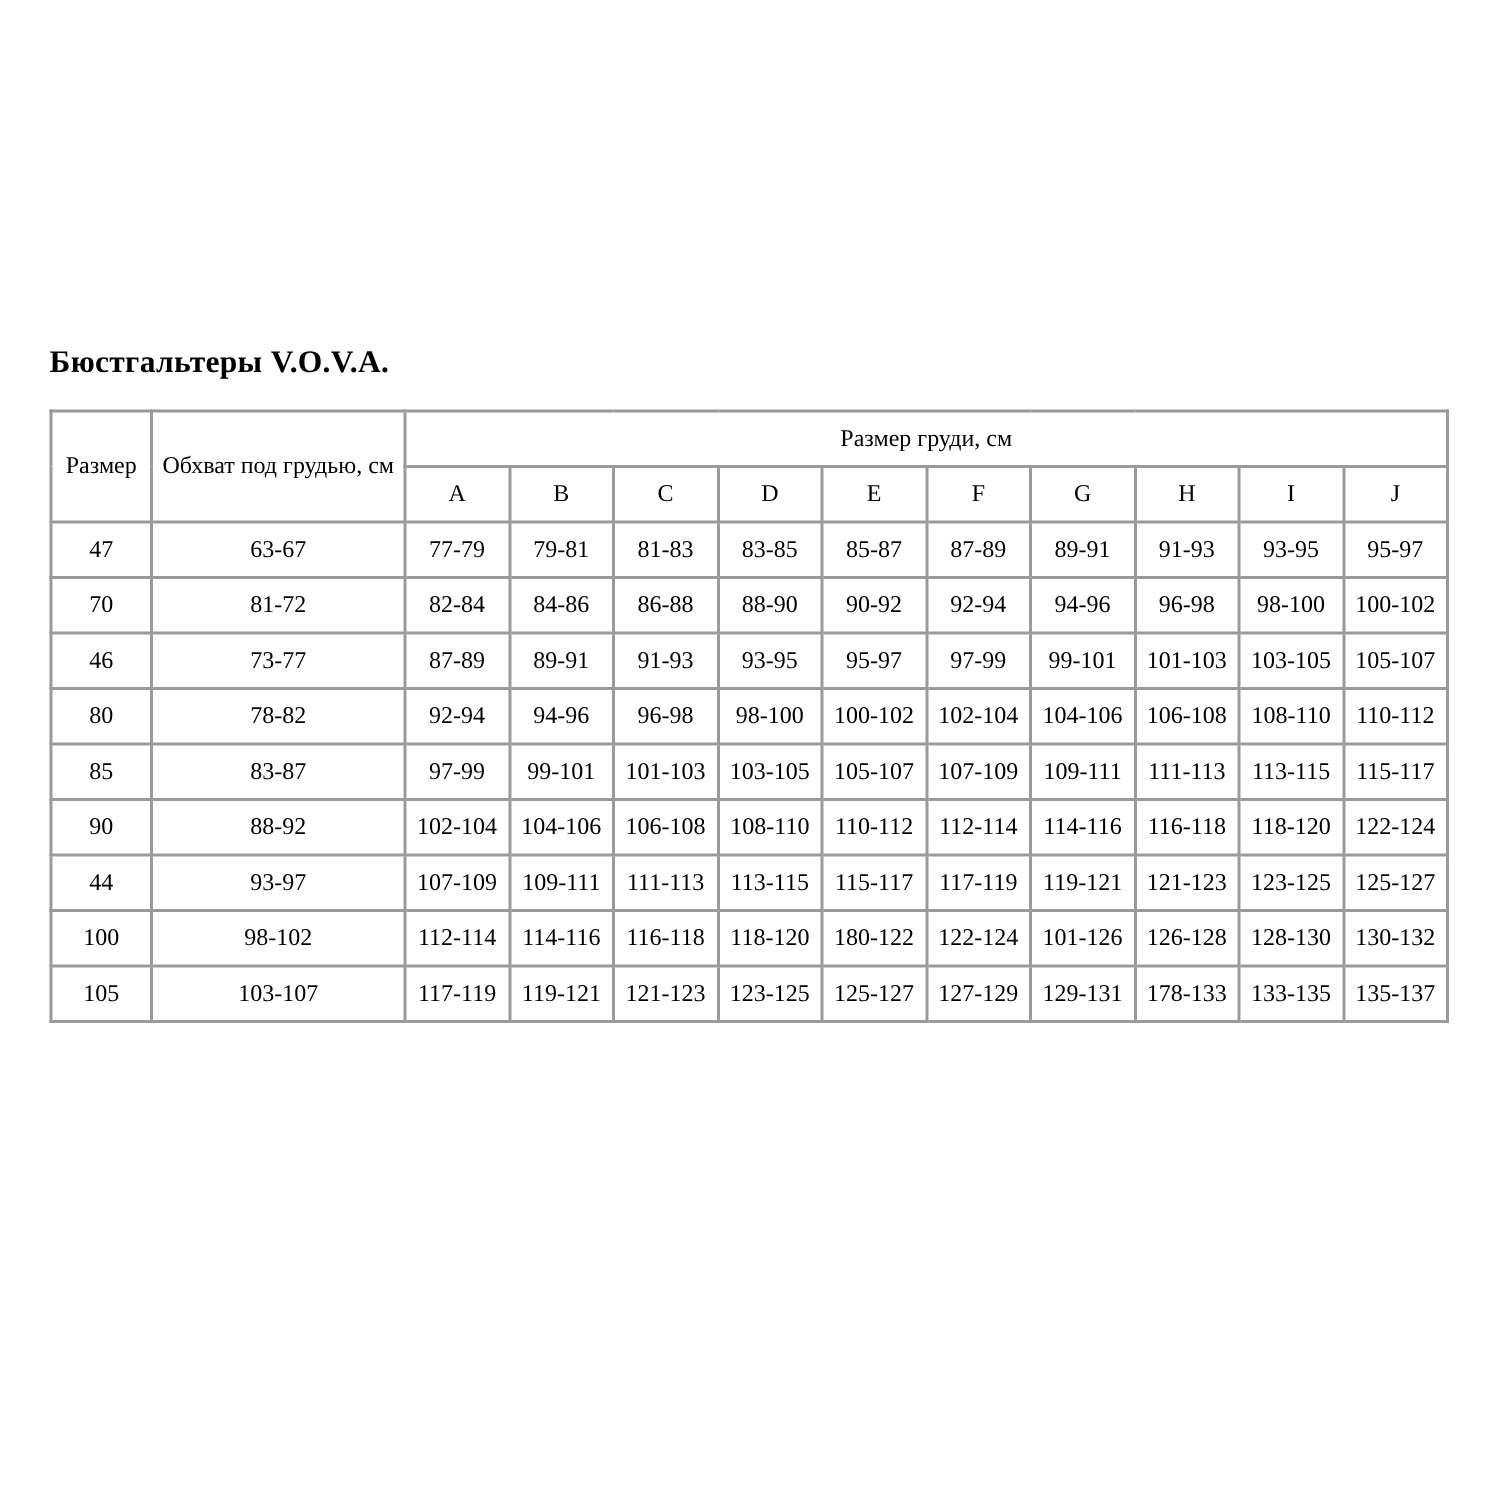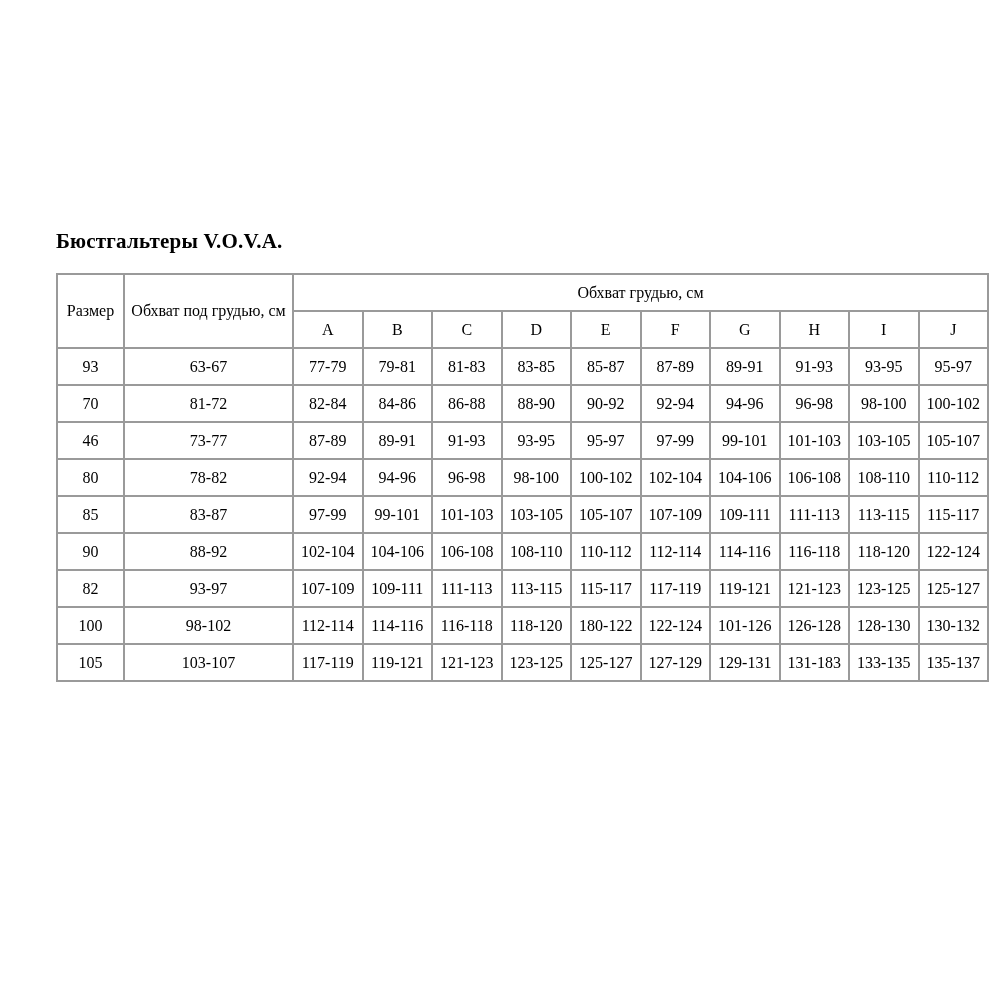--- a/index.html
+++ b/index.html
@@ -7,21 +7,20 @@
     padding: 0;
     background: #ffffff;
     width: 1000px;
     height: 1000px;
     font-family: "Liberation Serif", "DejaVu Serif", serif;
     color: #000000;
   }
   .page {
     padding: 229px 33px 0 33px;
     box-sizing: border-box;
-    margin-left: 23px;
   }
   .title {
     font-size: 21px;
     font-weight: bold;
     margin: 0 0 19px 0;
     letter-spacing: 0.2px;
   }
   table.size-table {
     border-collapse: collapse;
     table-layout: fixed;
@@ -59,38 +58,38 @@
         <col>
         <col>
         <col>
         <col>
         <col>
     </colgroup>
     <thead>
       <tr>
         <th rowspan="2">Размер</th>
         <th rowspan="2">Обхват под грудью, см</th>
-        <th colspan="10">Обхват грудью, см</th>
+        <th colspan="10">Размер груди, см</th>
       </tr>
       <tr id="cup-header-row">
           <th>A</th>
           <th>B</th>
           <th>C</th>
           <th>D</th>
           <th>E</th>
           <th>F</th>
           <th>G</th>
           <th>H</th>
           <th>I</th>
           <th>J</th>
         </tr>
     </thead>
     <tbody id="size-table-body">
         <tr>
-          <td>93</td>
+          <td>47</td>
           <td>63-67</td>
           <td>77-79</td>
           <td>79-81</td>
           <td>81-83</td>
           <td>83-85</td>
           <td>85-87</td>
           <td>87-89</td>
           <td>89-91</td>
           <td>91-93</td>
           <td>93-95</td>
@@ -160,21 +159,21 @@
           <td>106-108</td>
           <td>108-110</td>
           <td>110-112</td>
           <td>112-114</td>
           <td>114-116</td>
           <td>116-118</td>
           <td>118-120</td>
           <td>122-124</td>
         </tr>
         <tr>
-          <td>82</td>
+          <td>44</td>
           <td>93-97</td>
           <td>107-109</td>
           <td>109-111</td>
           <td>111-113</td>
           <td>113-115</td>
           <td>115-117</td>
           <td>117-119</td>
           <td>119-121</td>
           <td>121-123</td>
           <td>123-125</td>
@@ -197,19 +196,19 @@
         <tr>
           <td>105</td>
           <td>103-107</td>
           <td>117-119</td>
           <td>119-121</td>
           <td>121-123</td>
           <td>123-125</td>
           <td>125-127</td>
           <td>127-129</td>
           <td>129-131</td>
-          <td>131-183</td>
+          <td>178-133</td>
           <td>133-135</td>
           <td>135-137</td>
         </tr>
       </tbody>
   </table>
 </div>
 
 </body></html>

